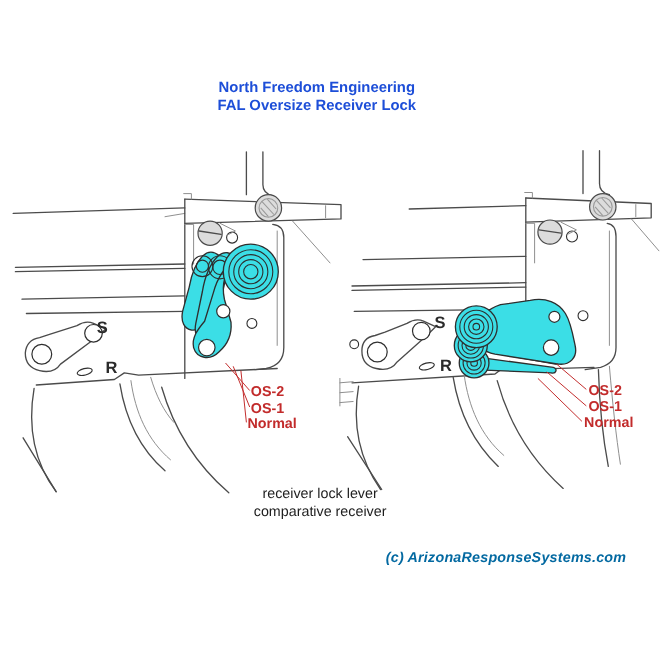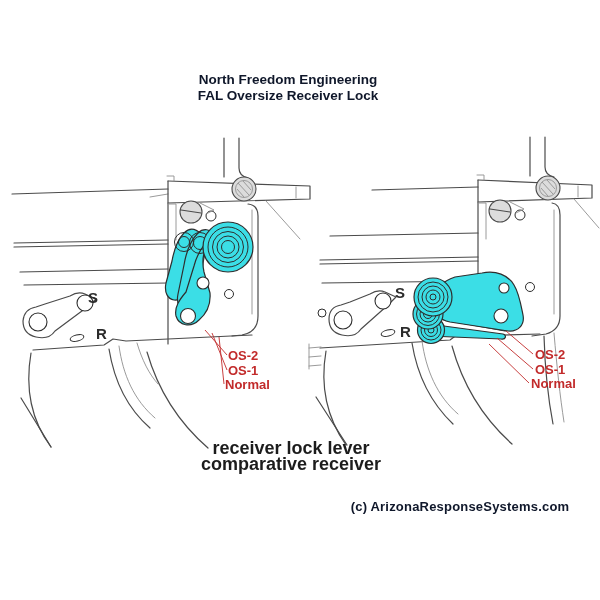--- a/index.html
+++ b/index.html
@@ -1,24 +1,24 @@
 <!DOCTYPE html>
 <html><head>
 <meta charset="utf-8">
 <style>
   html,body{margin:0;padding:0;background:#fff;}
   .page{position:relative;width:600px;height:600px;background:#ffffff;overflow:hidden;
         font-family:"Liberation Sans",sans-serif;}
   .artwork{position:absolute;left:0;top:0;}
   .title{position:absolute;top:72px;left:38px;width:500px;text-align:center;
-         font-weight:bold;font-size:13.5px;line-height:15.5px;color:#0f172a;}
+         font-weight:bold;font-size:13.5px;line-height:15.5px;color:#1d4ed8;}
   .caption{position:absolute;top:441px;left:41px;width:500px;text-align:center;
-         font-weight:bold;font-size:18px;line-height:15.5px;color:#1c1c1c;}
+         font-weight:normal;font-size:13px;line-height:15.5px;color:#1c1c1c;}
   .watermark{position:absolute;top:499px;left:340px;width:240px;text-align:center;
-         font-weight:bold;font-size:13px;letter-spacing:.2px;color:#0f172a;}
+         font-style:italic;font-weight:bold;font-size:13px;letter-spacing:.2px;color:#0369a1;}
   
   .ln{fill:none;stroke:#4b4b4b;stroke-width:1.2;stroke-linecap:round;stroke-linejoin:round;}
   .lnt{fill:none;stroke:#8e8e8e;stroke-width:.9;stroke-linecap:round;}
   .cy{fill:#3BDEE6;stroke:#2e2e2e;stroke-width:1.2;stroke-linejoin:round;}
   .ring{fill:none;stroke:#2e2e2e;stroke-width:1;}
   .hole{fill:#ffffff;stroke:#2e2e2e;stroke-width:1.1;}
   .screw{fill:#dcdcdc;stroke:#4b4b4b;stroke-width:1.1;}
   .hatch{fill:none;stroke:#9a9a9a;stroke-width:1;}
   .red{stroke:#C22B2B;stroke-width:.9;fill:none;}
   .rlabel{fill:#C22B2B;font-weight:bold;font-size:13px;font-family:"Liberation Sans",sans-serif;}

